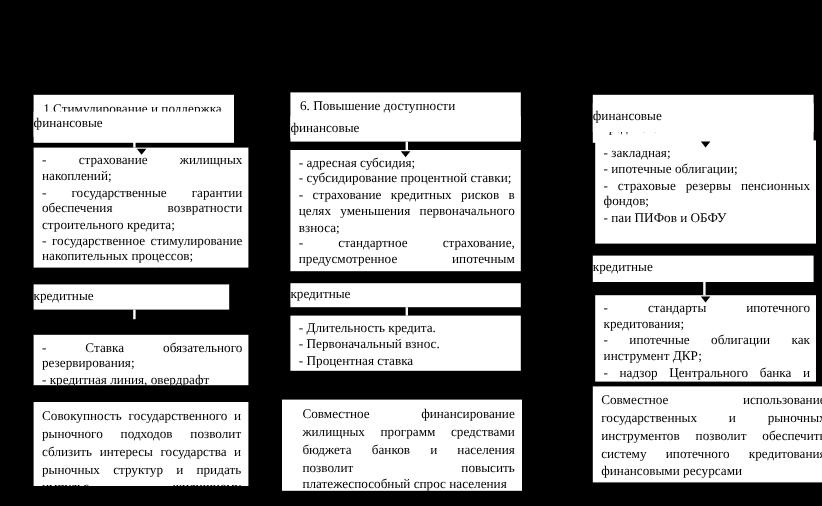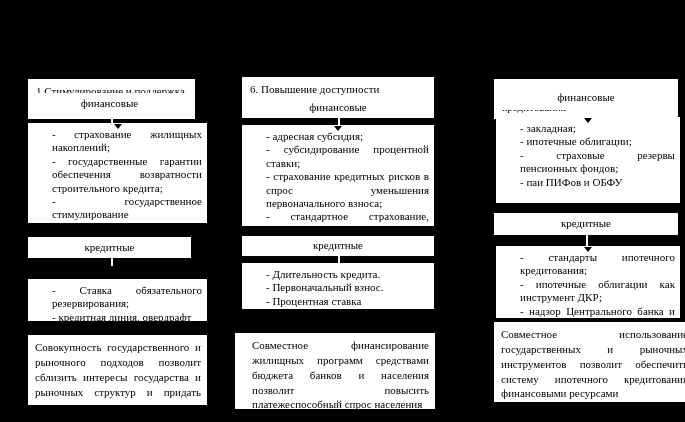--- a/index.html
+++ b/index.html
@@ -7,22 +7,22 @@
     position: relative; width: 685px; height: 422px;
     background: #000;
     font-family: "Liberation Serif", "DejaVu Serif", serif;
     font-size: 11px; color: #000; line-height: 1.22;
   }
   .box {
     position: absolute; background: #fff; color: #000;
     box-sizing: border-box; overflow: hidden;
   }
   .title-box { padding: 5px 6px 3px 8px; line-height: 1.45; margin-top: 41px; }
-  .label-box { display: flex; align-items: center; justify-content: center; }
-  .list-box { padding: 5px 5px 3px 24px; }
+  .label-box { display: flex; align-items: center; }
+  .list-box { padding: 5px 5px 3px 7px; }
   .list-box .item { text-align: justify; }
   .summary-box { padding: 5px 6px 3px 7px; text-align: justify; line-height: 1.35; }
   .arrow-down {
     position: absolute; top: 1px; left: 50%; margin-left: -4px;
     width: 0; height: 0;
     border-left: 4px solid transparent; border-right: 4px solid transparent;
     border-top: 5px solid #000;
   }
   .tick { position: absolute; width: 2px; background: #fff; }
 
@@ -98,21 +98,21 @@
 
   <div class="box label-box c2-fin-label">
     <span>финансовые</span>
   </div>
   <div class="tick t3"></div>
 
   <div class="box list-box c2-fin-list">
     <div class="arrow-down"></div>
     <div class="item">- адресная субсидия;</div>
     <div class="item">- субсидирование процентной ставки;</div>
-    <div class="item">- страхование кредитных рисков в спрос уменьшения первоначального взноса;</div>
+    <div class="item">- страхование кредитных рисков в целях уменьшения первоначального взноса;</div>
     <div class="item">- стандартное страхование, предусмотренное ипотечным кредитованием;</div>
 
   </div>
 
   <div class="box label-box c2-cred-label">
     <span>кредитные</span>
   </div>
   <div class="tick t4"></div>
 
   <div class="box list-box c2-cred-list">

